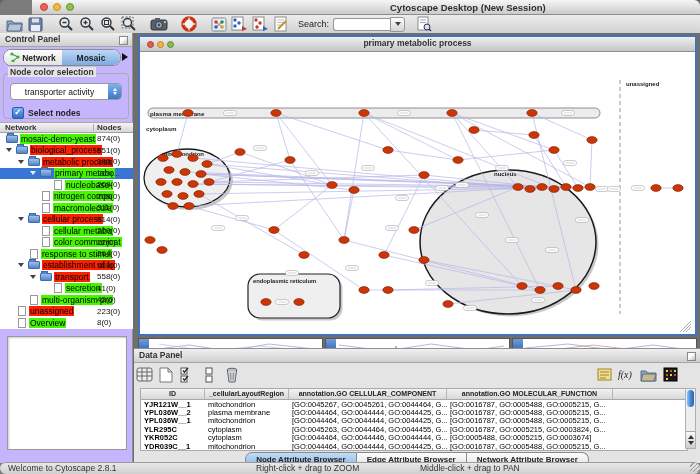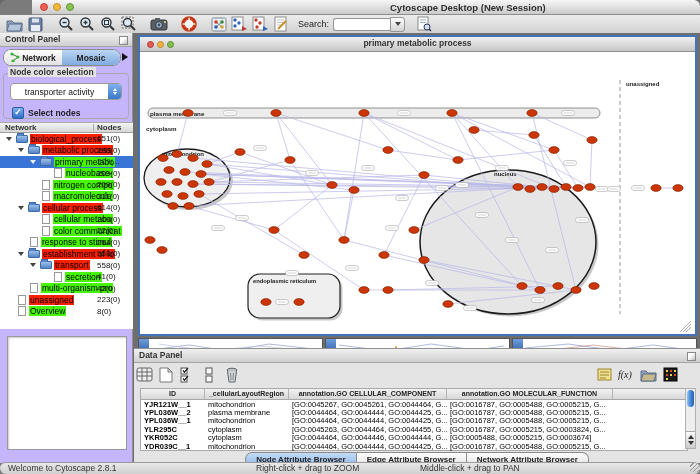--- a/index.html
+++ b/index.html
@@ -298,20 +298,25 @@
       <span class="checkbox">✓</span>
       <span class="checklabel">Select nodes</span>
     </div>
 
     <div class="treehead">
       <span class="h1">Network</span>
       <span class="hd"></span>
       <span class="h2">Nodes</span>
     </div>
     <div id="tree">
+        <div class="trow" style="padding-left: 6px;">
+          <span class="fold"></span>
+          <span class="tlab green">mosaic-demo-yeast</span>
+          <span class="tcnt">874(0)</span>
+        </div>
         <div class="trow" style="padding-left: 6px;">
           <span class="tri"></span>
           <span class="fold"></span>
           <span class="tlab red">biological_process</span>
           <span class="tcnt">651(0)</span>
         </div>
         <div class="trow" style="padding-left: 18px;">
           <span class="tri"></span>
           <span class="fold"></span>
           <span class="tlab red">metabolic process</span>

